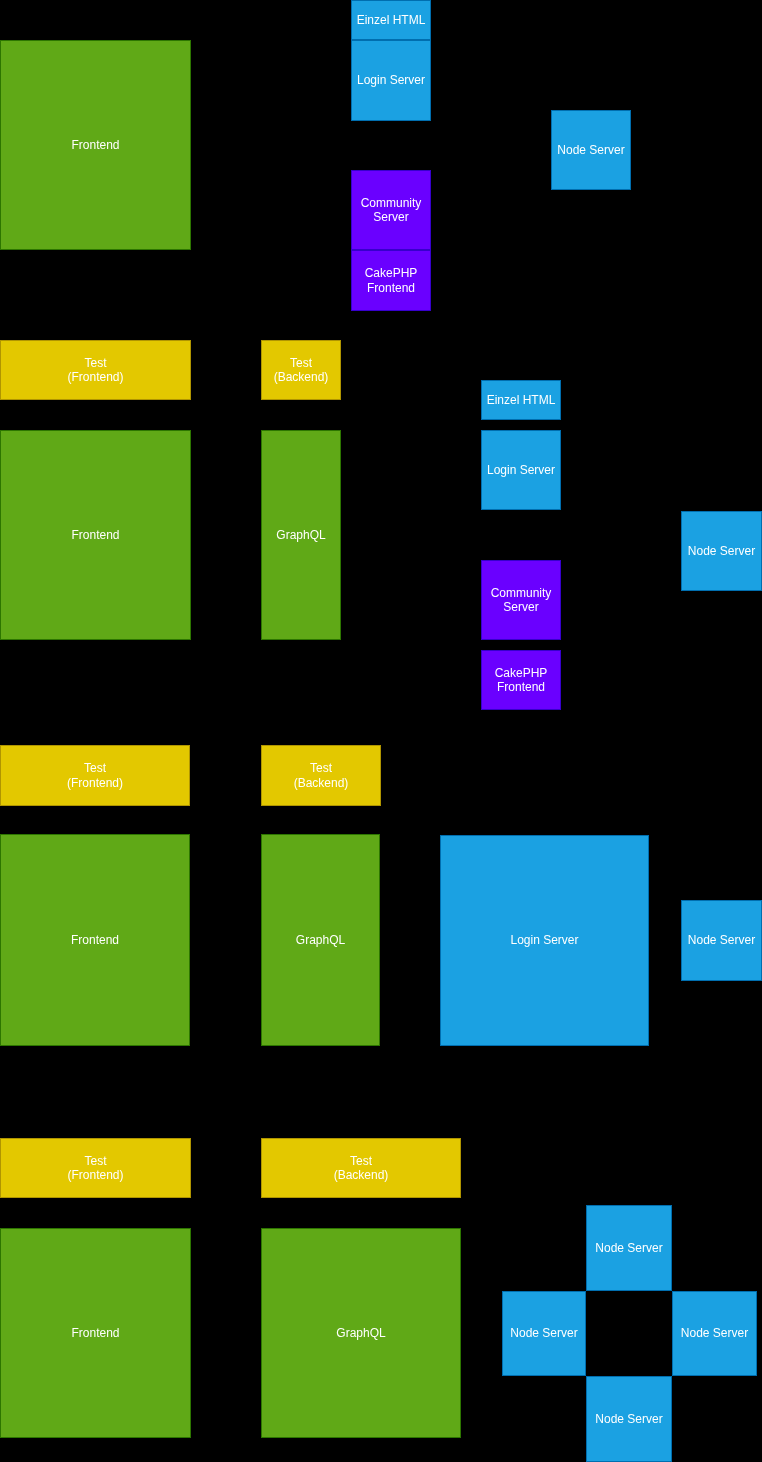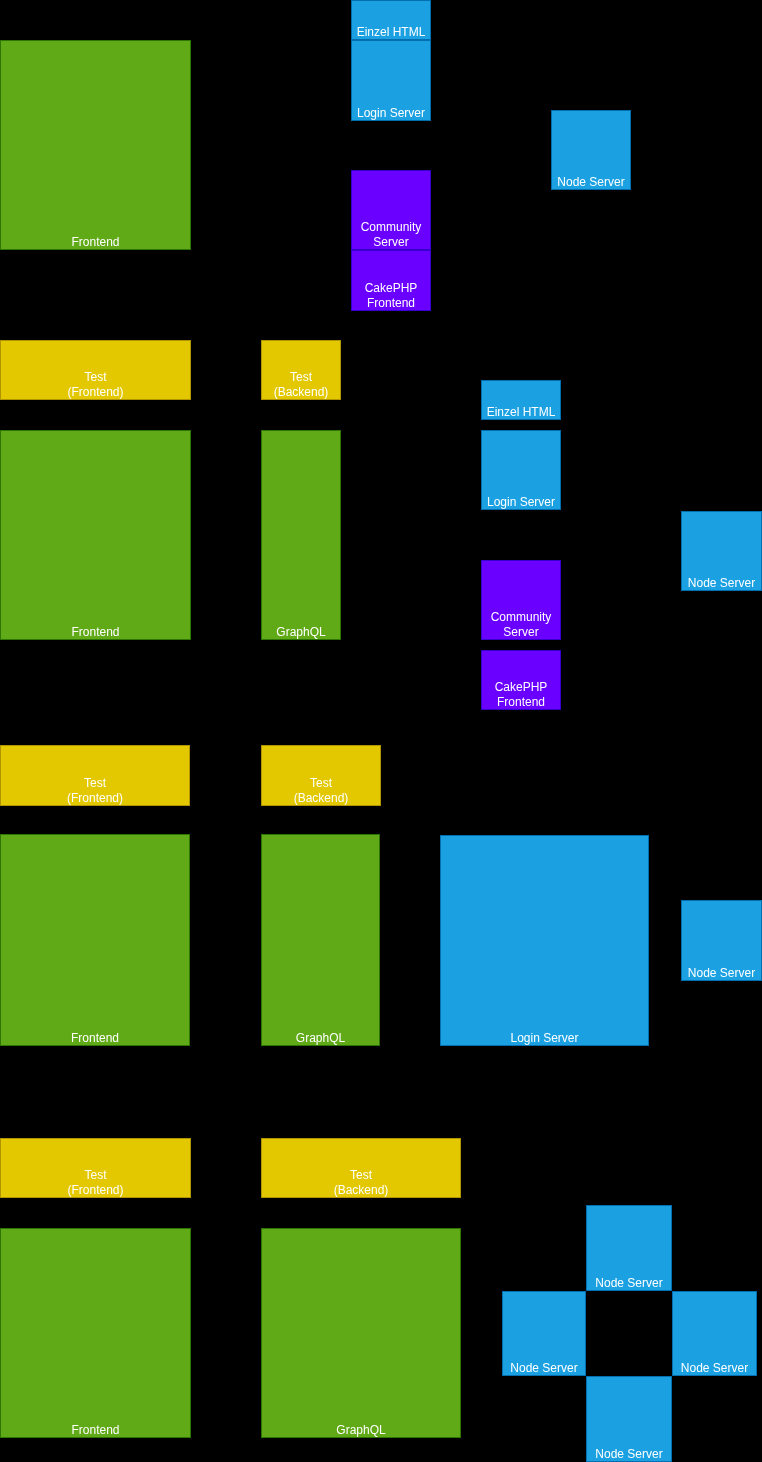--- a/index.html
+++ b/index.html
@@ -13,21 +13,21 @@
     height: 1462px;
     background: #000000;
     overflow: hidden;
     font-family: "Liberation Sans", sans-serif;
   }
   .node {
     position: absolute;
     box-sizing: border-box;
     border: 1px solid transparent;
     display: flex;
-    align-items: flex-end;
+    align-items: center;
     justify-content: center;
   }
   .node-label {
     display: block;
     text-align: center;
     font-size: 12px;
     line-height: 1.2;
     white-space: pre-line;
     color: #FFFFFF;
   }

